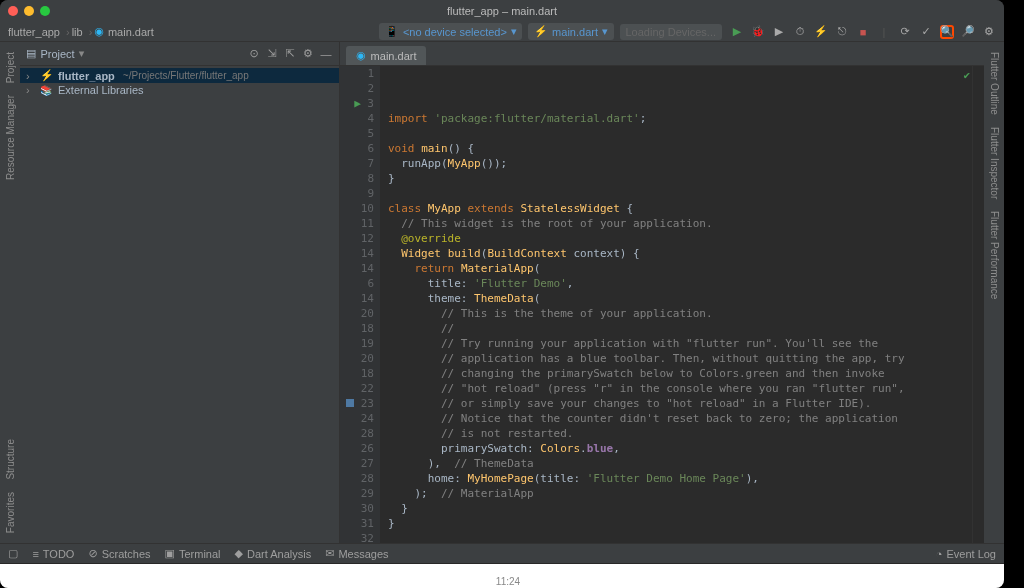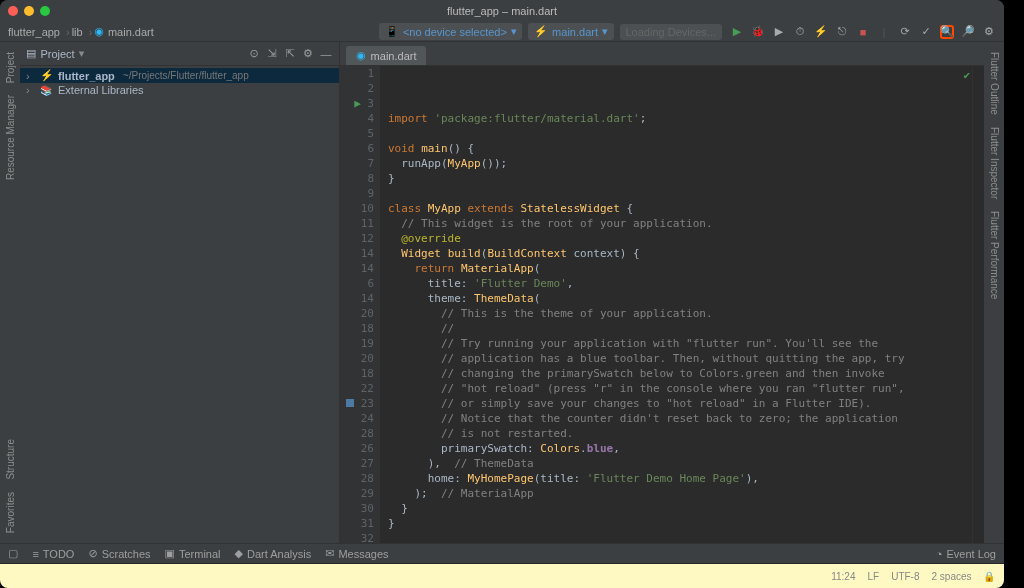--- a/index.html
+++ b/index.html
@@ -57,21 +57,21 @@
   .id { color:#9876aa;font-weight:bold;}
   .editor .right-marker { width:12px; background:#2b2b2b; border-left:1px solid #323232;}
   .editor .check { color:#499c54; position:absolute; right:2px; top:2px;}
   .hl-line {}
 
   
   .bottombar { height:20px; background:#3c3f41; border-top:1px solid #323232; display:flex; align-items:center; padding:0 8px; gap:14px; color:#9e9e9e; font-size:11px;}
   .bottombar .item { display:flex; align-items:center; gap:4px; cursor:pointer;}
   .bottombar .spacer { flex:1;}
   
-  .statusbar { height:20px; background:#fef9c3; border-top:1px solid #282828; display:flex; align-items:center; padding:12px 8px; color:#888; font-size:10px;}
+  .statusbar { height:20px; background:#ffffff; border-top:1px solid #282828; display:flex; align-items:center; padding:12px 8px; color:#888; font-size:10px;flex-direction:column;}
   .statusbar .spacer{flex:1;}
   .statusbar span{margin-left:12px;}
   .flutter-icon::before { content:"⚡"; color:#54c5f8;}
   .dart-icon::before { content:"◉"; color:#2db7f5;}
   .lib-icon::before { content:"📚"; font-size:10px;}
   .scratch-icon::before { content:"📄"; font-size:10px;}
 </style>
 </head>
 <body>
 

